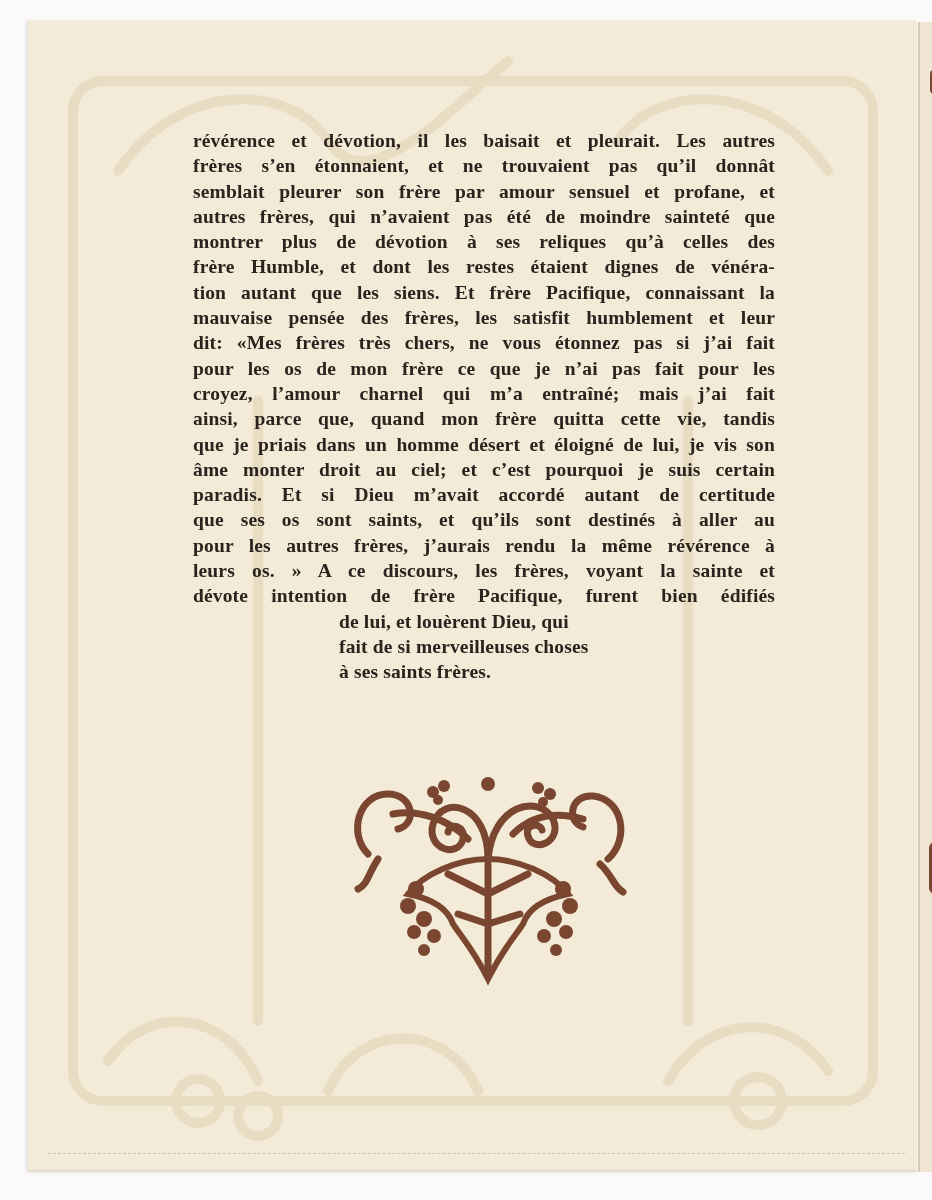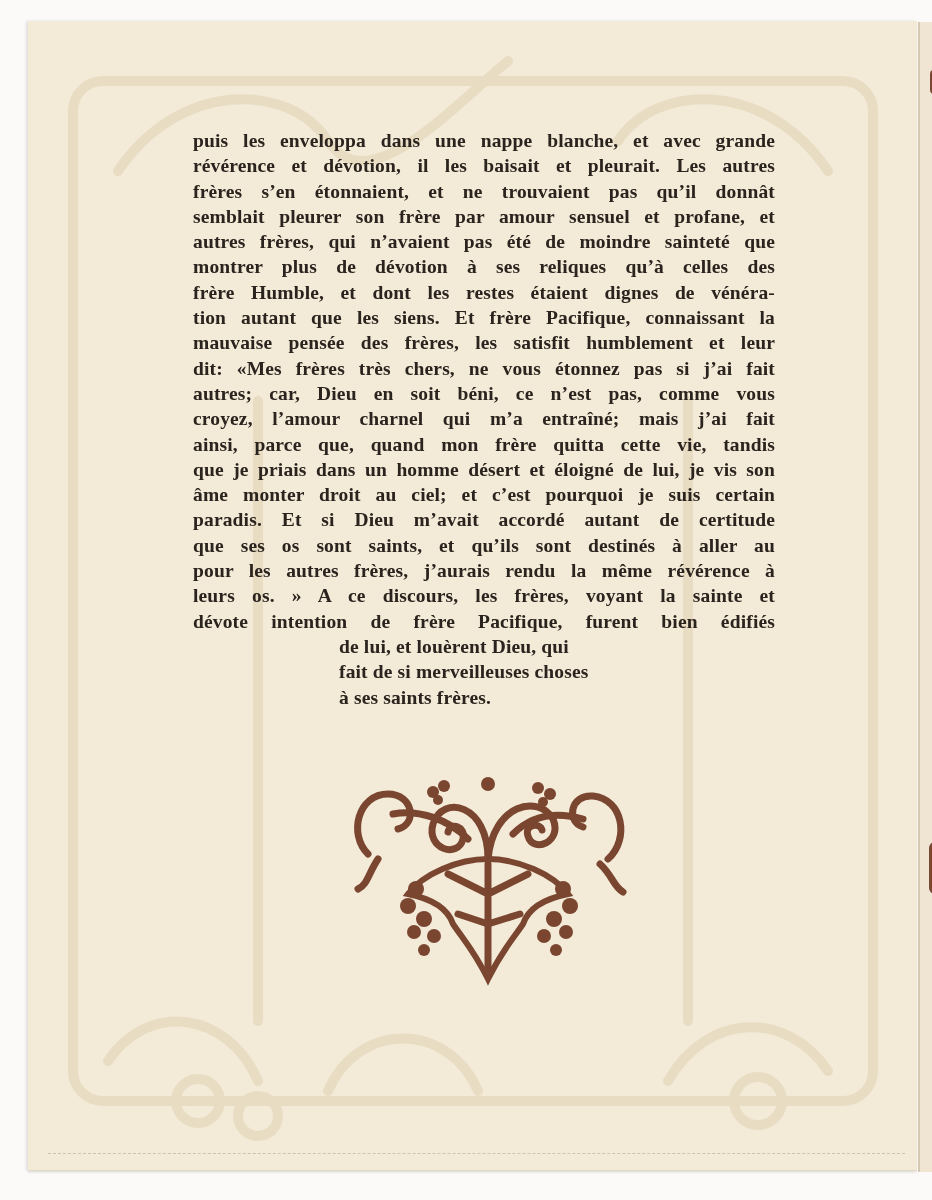--- a/index.html
+++ b/index.html
@@ -64,31 +64,30 @@
       <circle cx="170" cy="1080" r="22"></circle>
         <circle cx="230" cy="1095" r="20"></circle>
       <circle cx="730" cy="1080" r="24"></circle>
     </g>
   </svg>
 
   <div class="deckle"></div>
 </div>
 
 <div class="text">
-  <p>puis les enveloppa dans une nappe blanche, et avec grande</p>
   <p>révérence et dévotion, il les baisait et pleurait. Les autres</p>
   <p>frères s’en étonnaient, et ne trouvaient pas qu’il donnât</p>
   <p>semblait pleurer son frère par amour sensuel et profane, et</p>
   <p>autres frères, qui n’avaient pas été de moindre sainteté que</p>
   <p>montrer plus de dévotion à ses reliques qu’à celles des</p>
   <p>frère Humble, et dont les restes étaient dignes de vénéra-</p>
   <p>tion autant que les siens. Et frère Pacifique, connaissant la</p>
   <p>mauvaise pensée des frères, les satisfit humblement et leur</p>
   <p>dit: «Mes frères très chers, ne vous étonnez pas si j’ai fait</p>
-  <p>autres; car, Dieu en soit béni, ce n’est pas, comme vous</p>
+  <p>pour les os de mon frère ce que je n’ai pas fait pour les</p>
   <p>croyez, l’amour charnel qui m’a entraîné; mais j’ai fait</p>
   <p>ainsi, parce que, quand mon frère quitta cette vie, tandis</p>
   <p>que je priais dans un homme désert et éloigné de lui, je vis son</p>
   <p>âme monter droit au ciel; et c’est pourquoi je suis certain</p>
   <p>paradis. Et si Dieu m’avait accordé autant de certitude</p>
   <p>que ses os sont saints, et qu’ils sont destinés à aller au</p>
   <p>pour les autres frères, j’aurais rendu la même révérence à</p>
   <p>leurs os. » A ce discours, les frères, voyant la sainte et</p>
   <p>dévote intention de frère Pacifique, furent bien édifiés</p>
   <p class="tail">de lui, et louèrent Dieu, qui</p>

